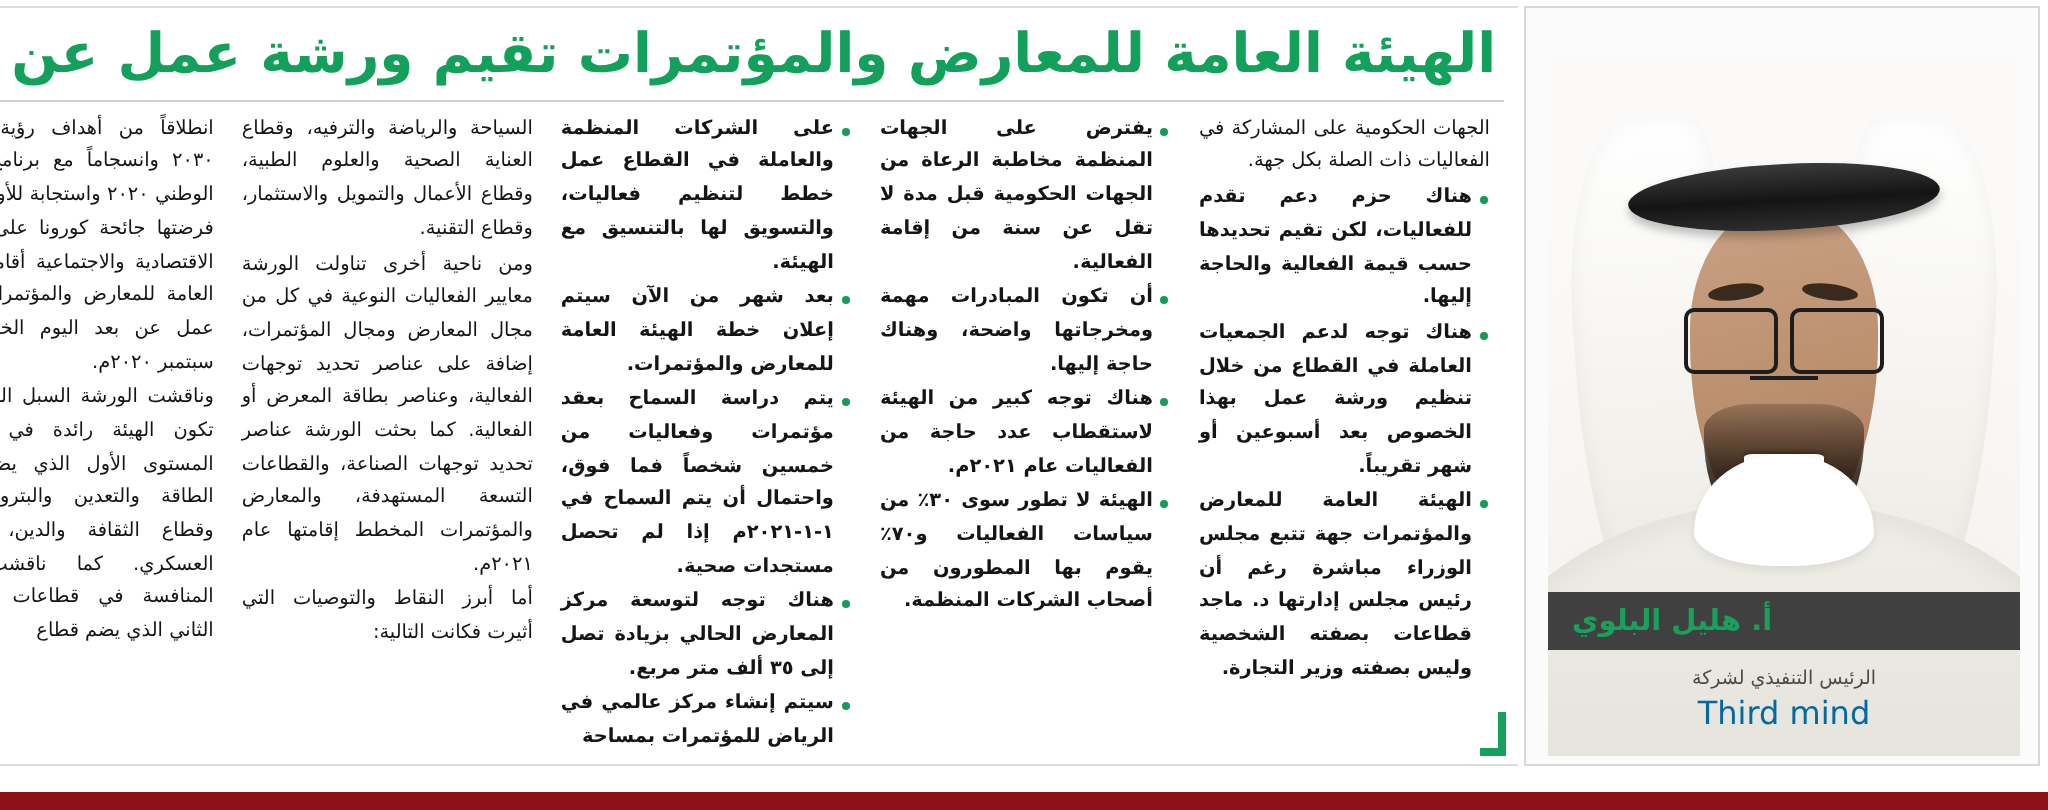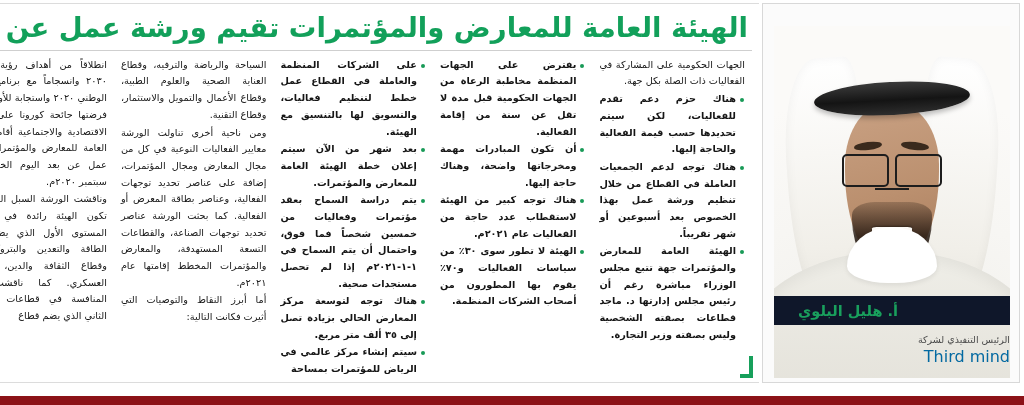--- a/index.html
+++ b/index.html
@@ -143,39 +143,39 @@
     border-radius: 12% 12% 55% 55%;
     box-shadow: 0 -1px 2px rgba(0,0,0,.35);
   }
 
   .name-bar {
     position: absolute;
     left: 11px;
     bottom: 57px;
     width: 236px;
     height: 29px;
-    background: #0f172a;
+    background: #404040;
     display: flex;
     align-items: center;
     justify-content: flex-end;
-    padding: 0 24px;
+    padding: 0 12px;
   }
   .name-bar span {
     color: #19a05d;
     font-size: 14.5px;
     font-weight: bold;
     letter-spacing: .1px;
   }
 
   .caption-sub {
     position: absolute;
     left: 11px;
     bottom: 14px;
     width: 236px;
-    text-align: right;
+    text-align: center;
     line-height: 1.35;
   }
   .caption-sub .role {
     display: block;
     font-size: 9.5px;
     color: #4a4a4a;
   }
   .caption-sub .company {
     display: block;
     font-size: 16px;
@@ -308,21 +308,21 @@
         <span class="company">Third mind</span>
       </div>
     </div>
 
     <div class="article-block">
       <div class="headline">الهيئة العامة للمعارض والمؤتمرات تقيم ورشة عمل عن بعد</div>
       <div class="rule"></div>
       <div class="columns">
           <div class="col">
             <p class="">الجهات الحكومية على المشاركة في الفعاليات ذات الصلة بكل جهة.</p>
-            <p class="bullet">هناك حزم دعم تقدم للفعاليات، لكن سيتم تحديدها حسب قيمة الفعالية والحاجة إليها.</p>
+            <p class="bullet">هناك حزم دعم تقدم للفعاليات، لكن تقيم تحديدها حسب قيمة الفعالية والحاجة إليها.</p>
             <p class="bullet">هناك توجه لدعم الجمعيات العاملة في القطاع من خلال تنظيم ورشة عمل بهذا الخصوص بعد أسبوعين أو شهر تقريباً.</p>
             <p class="bullet">الهيئة العامة للمعارض والمؤتمرات جهة تتبع مجلس الوزراء مباشرة رغم أن رئيس مجلس إدارتها د. ماجد قطاعات بصفته الشخصية وليس بصفته وزير التجارة.</p>
           </div>
           <div class="col">
             <p class="bullet">يفترض على الجهات المنظمة مخاطبة الرعاة من الجهات الحكومية قبل مدة لا تقل عن سنة من إقامة الفعالية.</p>
             <p class="bullet">أن تكون المبادرات مهمة ومخرجاتها واضحة، وهناك حاجة إليها.</p>
             <p class="bullet">هناك توجه كبير من الهيئة لاستقطاب عدد حاجة من الفعاليات عام ٢٠٢١م.</p>
             <p class="bullet">الهيئة لا تطور سوى ٣٠٪ من سياسات الفعاليات و٧٠٪ يقوم بها المطورون من أصحاب الشركات المنظمة.</p>
           </div>
           <div class="col">

